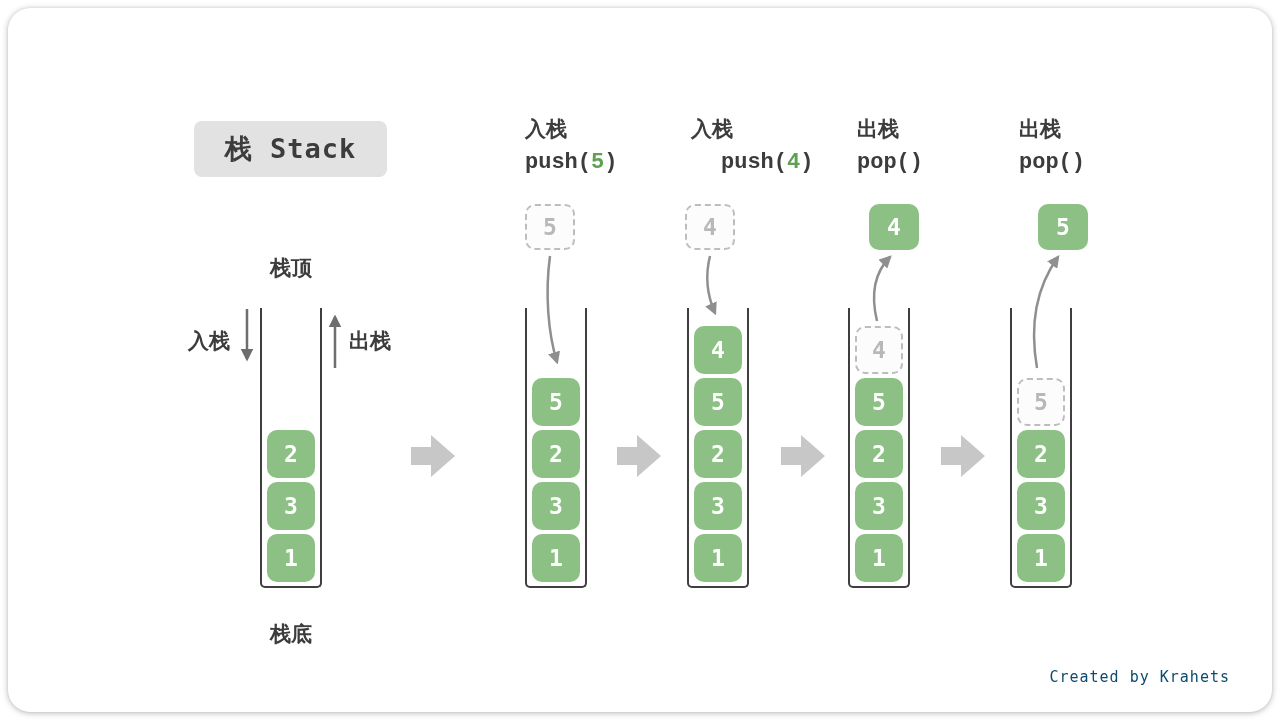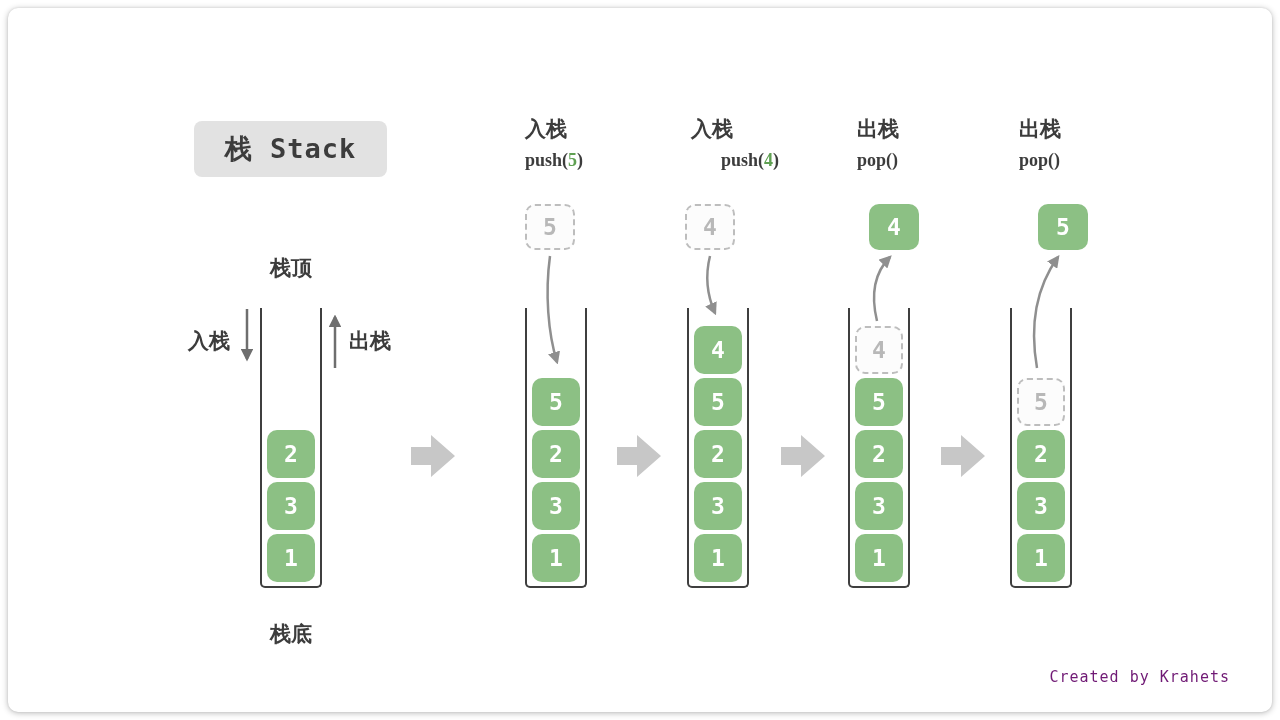--- a/index.html
+++ b/index.html
@@ -10,21 +10,21 @@
     position: relative;
     width: 1280px;
     height: 720px;
     overflow: hidden;
     background: #ffffff;
   }
   .card {
     position: absolute;
     left: 8px; top: 8px; right: 8px; bottom: 8px;
     background: #ffffff;
-    border-radius: 10px;
+    border-radius: 22px;
     box-shadow: 0 1px 6px rgba(0,0,0,0.28), 0 0 2px rgba(0,0,0,0.10);
   }
 
   .title-box {
     position: absolute;
     left: 186px; top: 113px;
     width: 193px; height: 56px;
     background: #E2E2E2;
     border-radius: 8px;
     display: flex; align-items: center; justify-content: center;
@@ -51,23 +51,23 @@
     position: absolute;
     top: 107px;
     font-weight: 700;
     font-size: 21px;
     color: #3C3C3C;
     white-space: nowrap;
   }
   .op-code {
     position: absolute;
     top: 142px;
-    font-family: Liberation Serif, serif;
+    font-family: Liberation Mono, monospace;
     font-weight: 700;
-    font-size: 18px;
+    font-size: 22px;
     color: #3C3C3C;
     white-space: nowrap;
   }
   .op-code .arg { color: #5FA052; }
 
   .stack-wall {
     position: absolute;
     top: 300px;
     width: 62px;
     height: 280px;
@@ -102,21 +102,21 @@
     left: 0; top: 0;
     width: 1280px; height: 720px;
     pointer-events: none;
   }
 
   .watermark {
     position: absolute;
     right: 42px; bottom: 26px;
     font-family: "DejaVu Sans Mono", "Liberation Mono", monospace;
     font-size: 15px;
-    color: #701a75;
+    color: #0c4a6e;
     letter-spacing: 1px;
   }
 </style>
 </head>
 <body>
 
 <div class="canvas">
   <div class="card">
 
     <div class="title-box">

